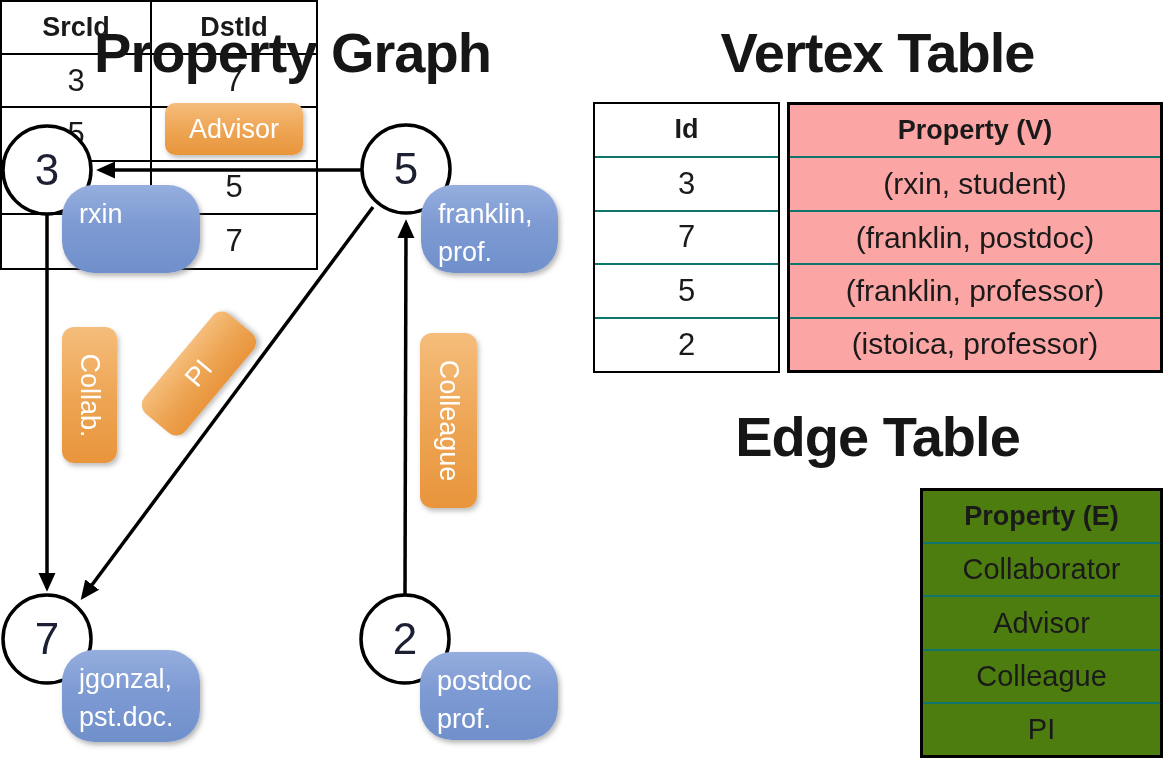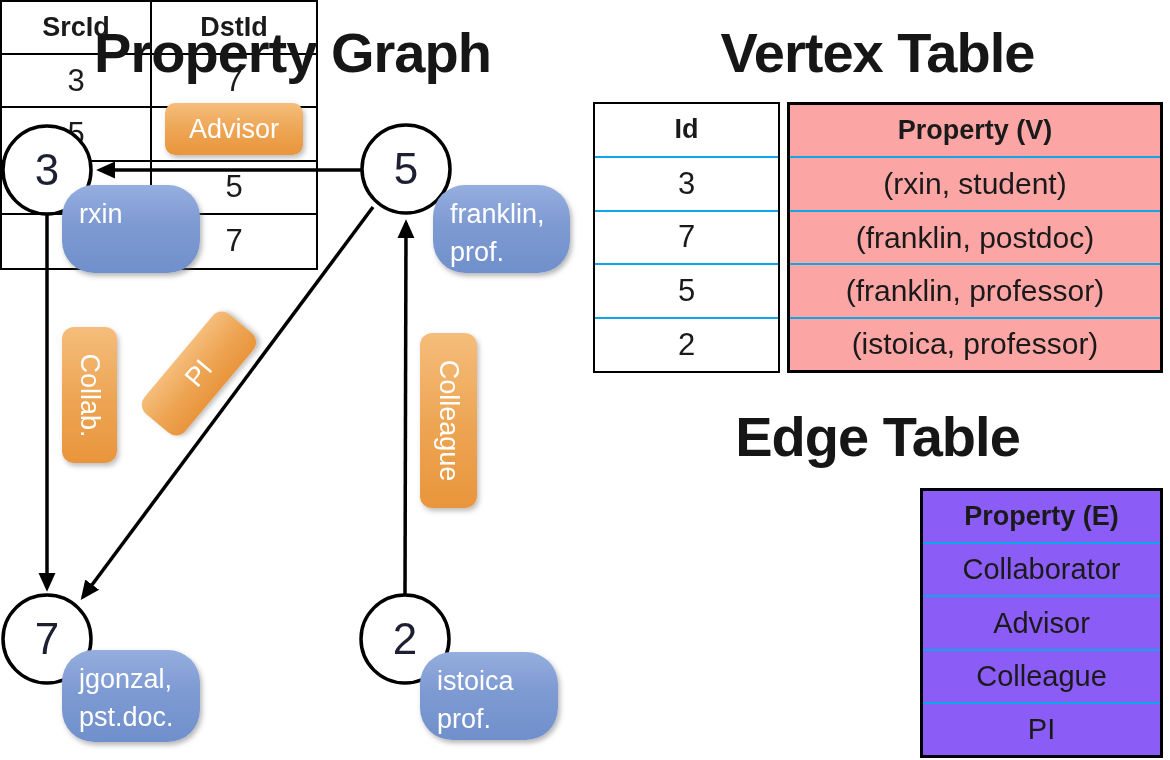--- a/index.html
+++ b/index.html
@@ -25,40 +25,40 @@
             background:linear-gradient(180deg,#f5bd7b 0%,#eda452 55%,#e9953c 100%);
             box-shadow:2px 3px 5px rgba(110,110,110,.45);
             color:#fff; font-size:27px;
             display:flex; align-items:center; justify-content:center; }
   .elabel .rot90 { transform:rotate(90deg); white-space:nowrap; }
   #pi-label { transform:rotate(-50deg); }
 
   
   .tbox { position:absolute; display:flex; flex-direction:column; background:#fff; }
   .tbox .cell { flex:1; display:flex; align-items:center; justify-content:center;
-                font-size:31px; border-bottom:2px solid #0ea5e9; }
+                font-size:31px; border-bottom:2px solid #0f766e; }
   .tbox .cell:last-child { border-bottom:none; }
   .tbox .cell.hdr { font-size:27px; font-weight:bold; }
 
   #vt-id  { left:593px; top:102px; width:187px; height:271px; border:2px solid #000; }
   #vt-prop{ left:787px; top:102px; width:376px; height:271px; border:3px solid #000; }
   #vt-prop .cell { background:#fca5a5; }
   #vt-prop .cell { font-size:30px; }
   #vt-prop .cell.hdr { font-size:27px; }
 
   #et-srcdst { left:592px; top:488px; width:318px; height:270px; border:2px solid #000;
                display:grid; grid-template-columns:150px 1fr; grid-auto-rows:1fr; }
   #et-srcdst .gcell { display:flex; align-items:center; justify-content:center;
                       font-size:31px; border-bottom:2px solid #000;text-align:center; }
   #et-srcdst .gcell.colL { border-right:2px solid #000; }
   #et-srcdst .gcell.last { border-bottom:none; }
   #et-srcdst .gcell.hdr { font-size:27px; font-weight:bold; }
 
   #et-prop { left:920px; top:488px; width:243px; height:270px; border:3px solid #000; }
-  #et-prop .cell { background:#8b5cf6; font-size:29px; }
+  #et-prop .cell { background:#4d7c0f; font-size:29px; }
   #et-prop .cell.hdr { font-size:27px; }
 </style>
 </head>
 <body>
 
 <div id="slide">
 
   <div class="title" style="left:0; top:20px; width:585px;">Property Graph</div>
   <div class="title" style="left:585px; top:20px; width:585px;">Vertex Table</div>
   <div class="title" style="left:585px; top:404px; width:585px;">Edge Table</div>
@@ -76,30 +76,30 @@
 
     <line x1="362" y1="170" x2="100" y2="170" stroke="#000" stroke-width="3.5" marker-end="url(#arrow)"></line>
     <line x1="47" y1="215" x2="47" y2="588" stroke="#000" stroke-width="3.5" marker-end="url(#arrow)"></line>
     <line x1="373" y1="207" x2="83" y2="597" stroke="#000" stroke-width="3.5" marker-end="url(#arrow)"></line>
     <line x1="405" y1="594" x2="406" y2="223" stroke="#000" stroke-width="3.5" marker-end="url(#arrow)"></line>
   </svg>
 
   <div class="vbox" style="left:62px; top:185px; width:138px; height:88px;">
     <div>rxin</div>
   </div>
-  <div class="vbox" style="left:421px; top:185px; width:137px; height:88px;margin-left:12px;">
+  <div class="vbox" style="left:421px; top:185px; width:137px; height:88px;">
     <div>franklin,</div>
     <div>prof.</div>
   </div>
   <div class="vbox" style="left:62px; top:650px; width:138px; height:92px;">
     <div>jgonzal,</div>
     <div>pst.doc.</div>
   </div>
   <div class="vbox" style="left:420px; top:652px; width:138px; height:88px;">
-    <div>istoica</div>
+    <div>postdoc</div>
     <div>prof.</div>
   </div>
 
   <div class="elabel" style="left:165px; top:103px; width:138px; height:52px;">
     <span>Advisor</span>
   </div>
   <div class="elabel" style="left:62px; top:327px; width:55px; height:136px; border-radius:12px;">
     <span class="rot90">Collab.</span>
   </div>
   <div class="elabel" id="pi-label" style="left:134px; top:347px; width:130px; height:53px; border-radius:12px;">

